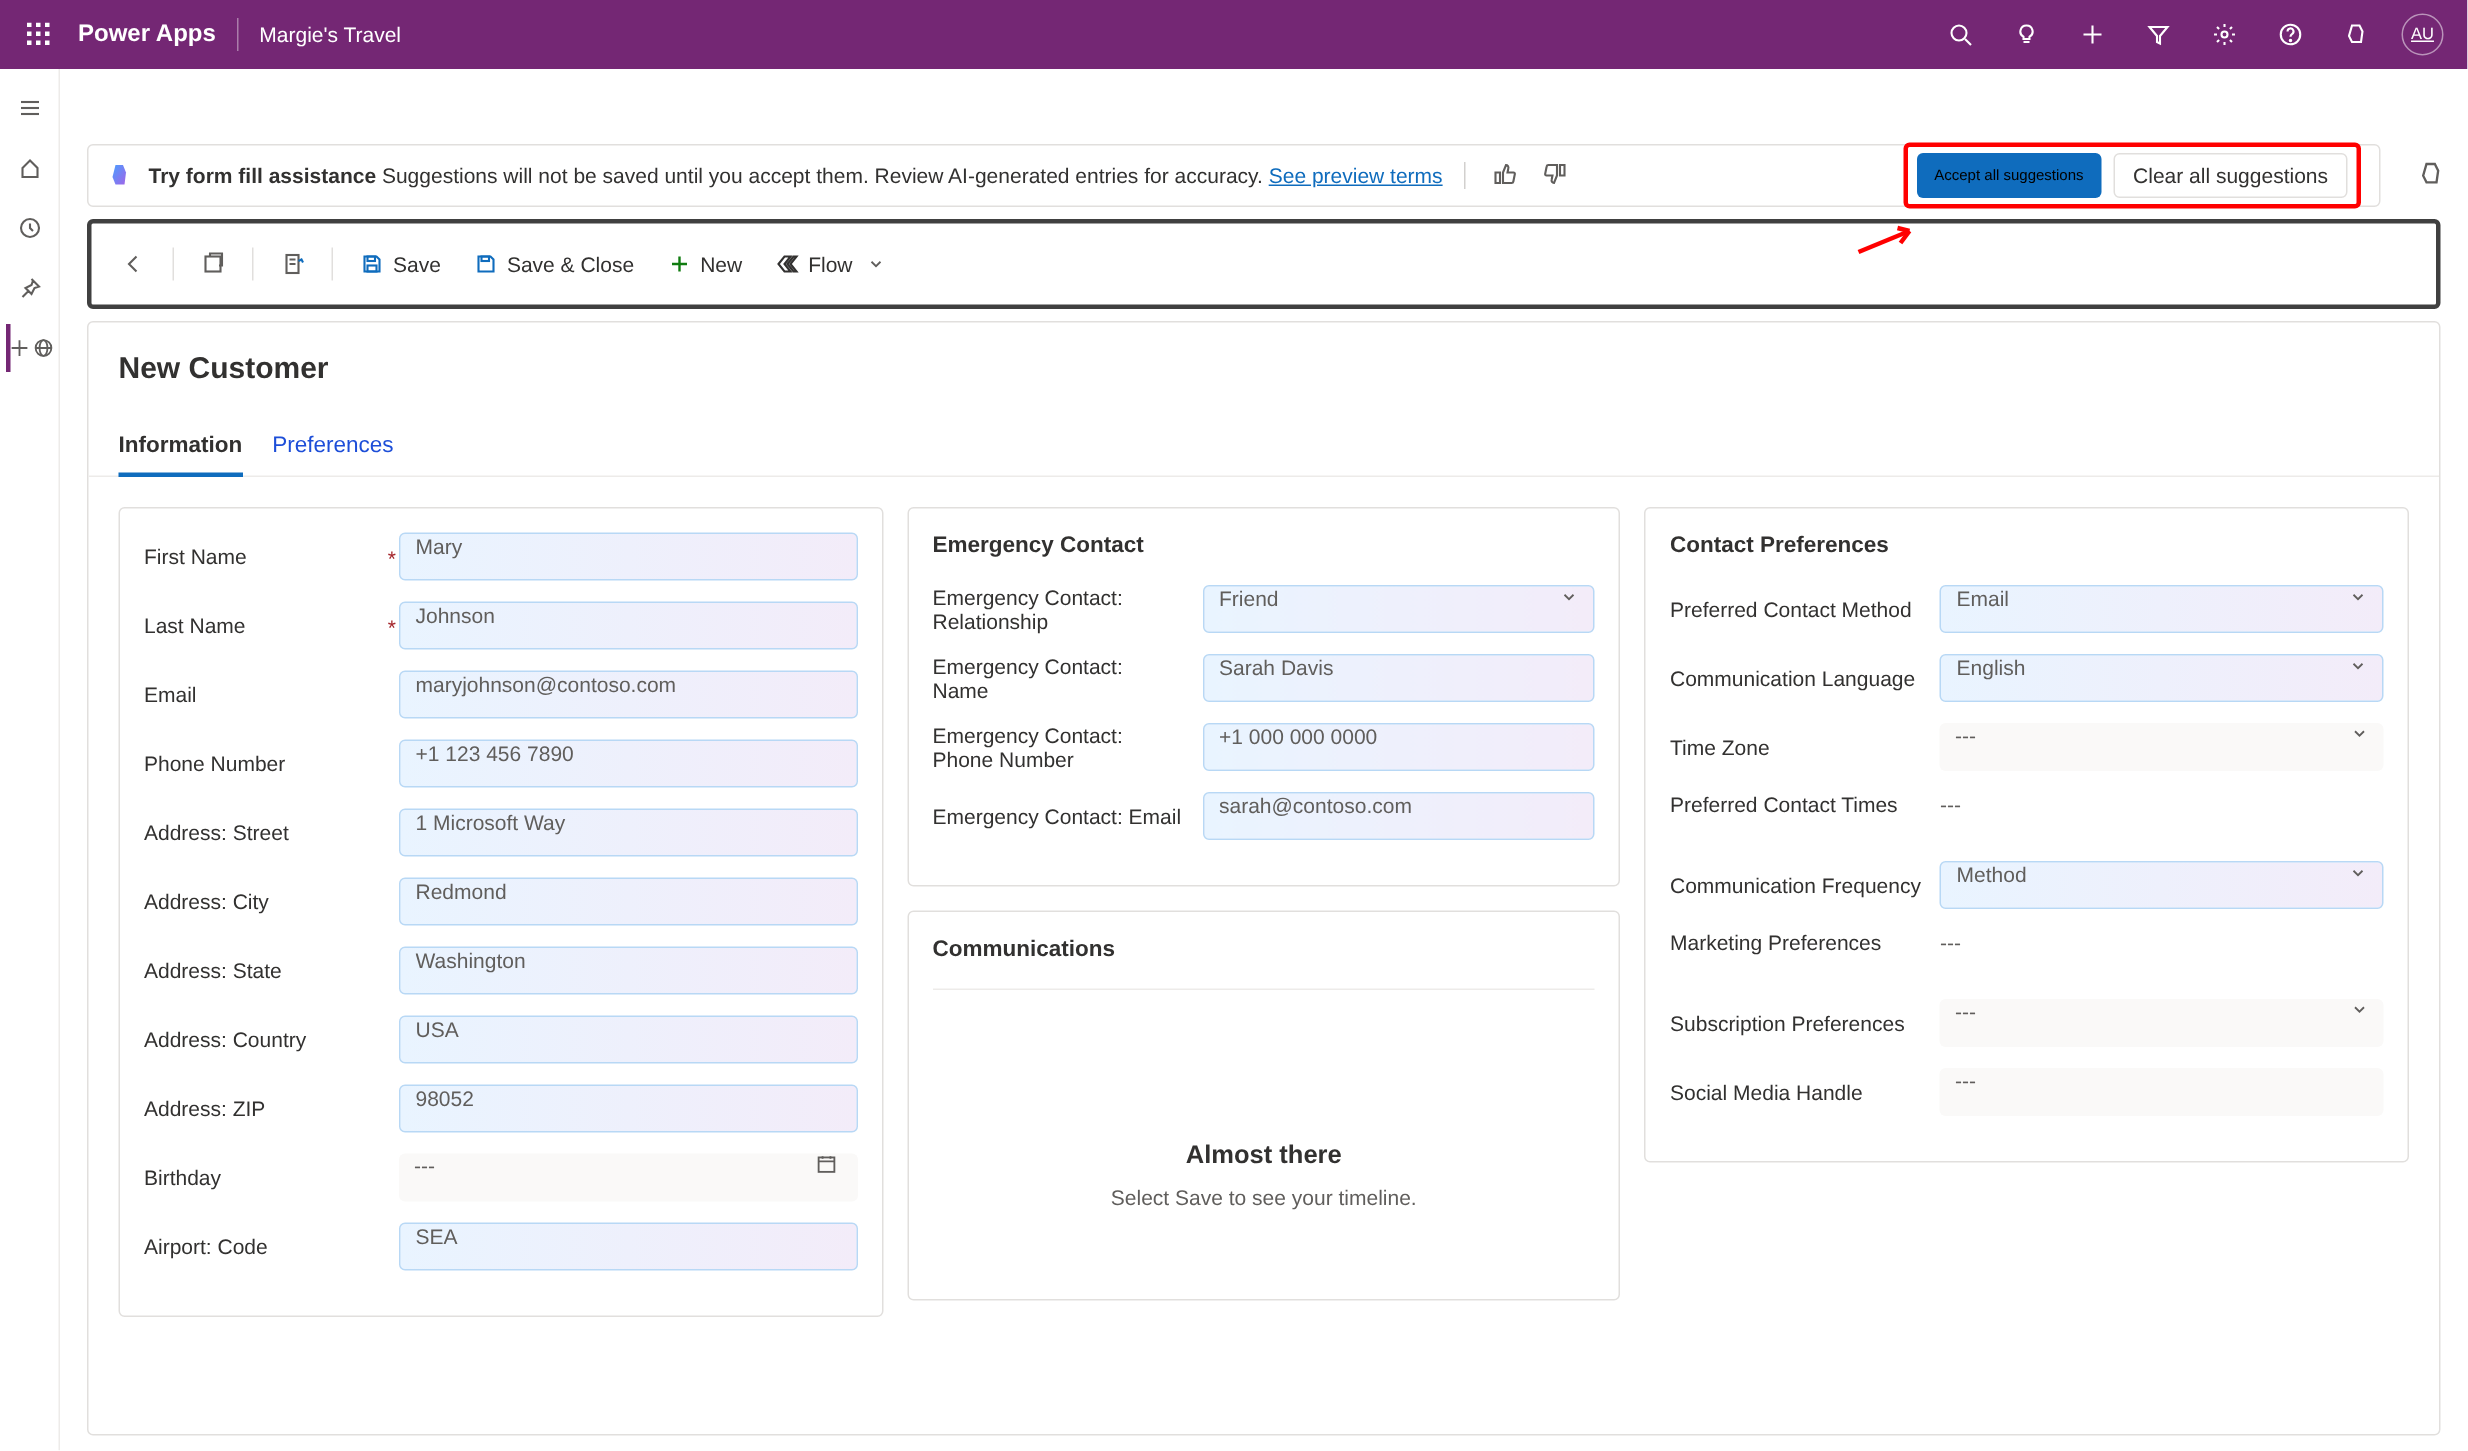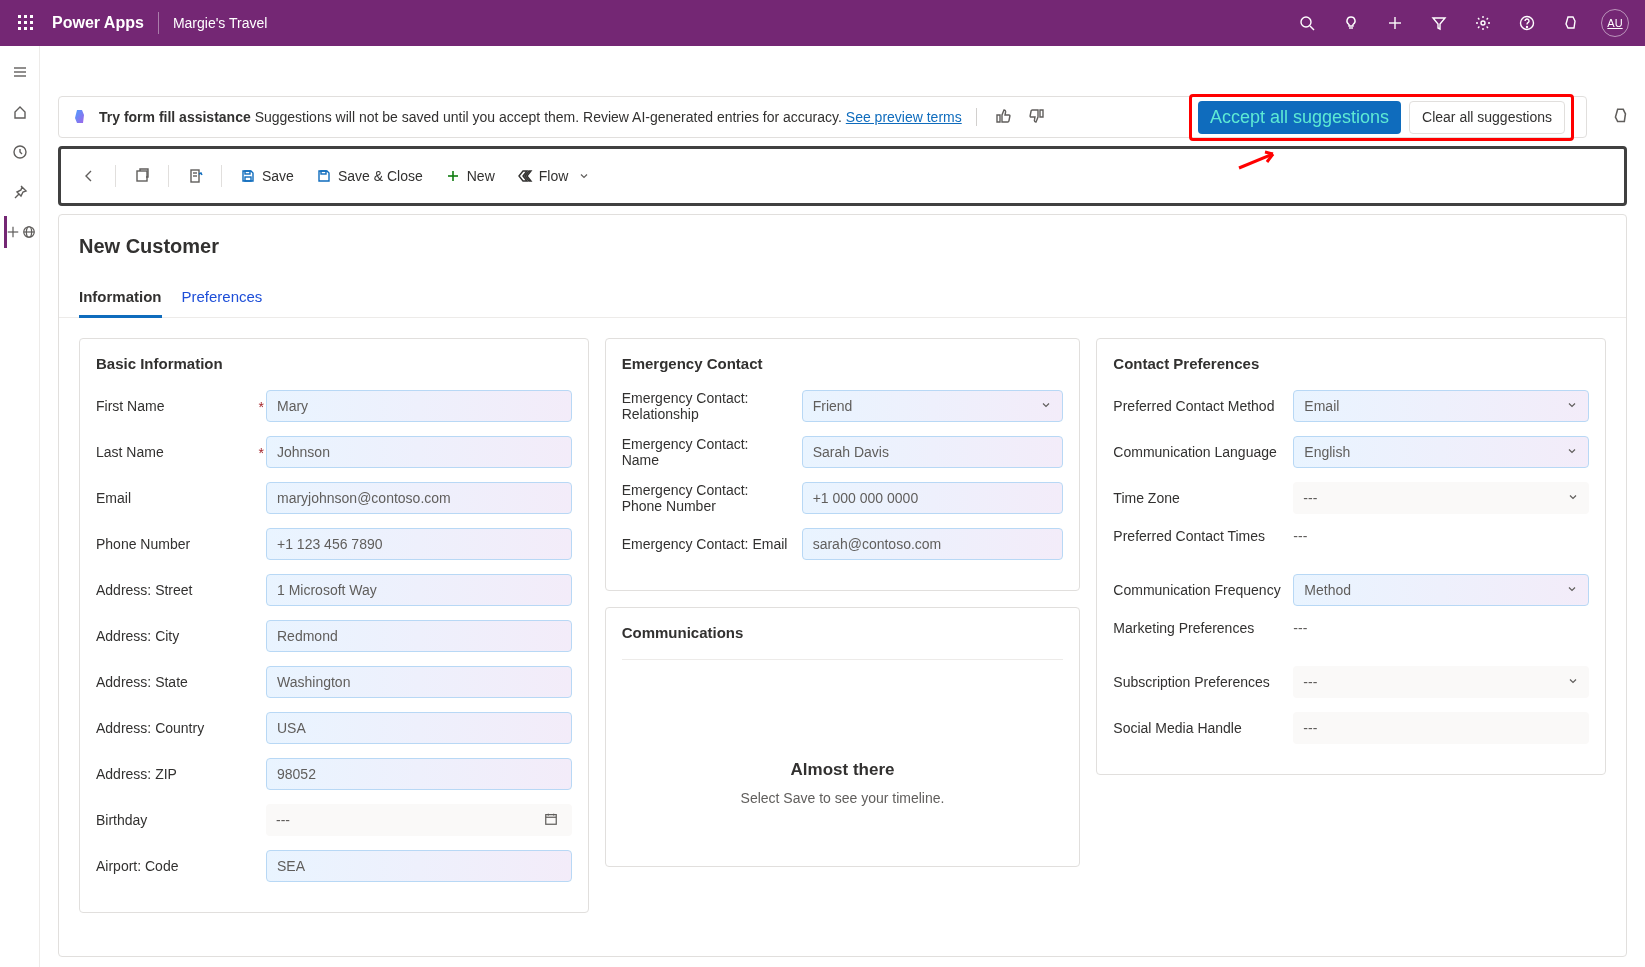--- a/index.html
+++ b/index.html
@@ -29,21 +29,21 @@
 .content-col { flex: 1; display: flex; flex-direction: column; overflow: hidden; position: relative; margin-top: 40px; }
 
 
 .notif-bar { height: 42px; background: #fff; border: 1px solid #e1dfdd; border-radius: 4px; margin: 10px 58px 8px 18px; display: flex; align-items: center; padding: 0 12px; gap: 10px; position: relative; }
 .notif-icon { width: 18px; height: 18px; flex-shrink: 0; }
 .notif-text { font-size: 14px; color: #323130; }
 .notif-link { color: #0f6cbd; text-decoration: underline; cursor: pointer; }
 .notif-divider { width: 1px; height: 18px; background: #d2d0ce; margin: 0 4px; }
 .notif-thumb { color: #605e5c; cursor: pointer; padding: 2px 4px; }
 .notif-spacer { flex: 1; }
-.btn-primary { background: #0f6cbd; color: #5eead4; border: none; border-radius: 4px; padding: 6px 12px; font-size: 18px; cursor: pointer; }
+.btn-primary { background: #0f6cbd; color: #000000; border: none; border-radius: 4px; padding: 6px 12px; font-size: 10px; cursor: pointer; }
 .btn-secondary { background: #fff; color: #323130; border: 1px solid #e1dfdd; border-radius: 4px; padding: 6px 12px; font-size: 14px; cursor: pointer; }
 .red-highlight { border: 3px solid #ff0000; border-radius: 4px; padding: 4px 6px; display: flex; gap: 8px; }
 
 
 .red-arrow { position: absolute; top: 64px; left: calc(100% - 408px); width: 40px; height: 20px; }
 
 
 .copilot-side { position: absolute; right: 14px; top: 20px; color: #605e5c; cursor: pointer; }
 
 
@@ -64,21 +64,21 @@
 .form-scroll::-webkit-scrollbar { width: 14px; }
 .form-scroll::-webkit-scrollbar-thumb { background: #c8c6c4; border-radius: 7px; border: 3px solid #fff; }
 .form-scroll::-webkit-scrollbar-track { background: #fff; }
 
 .cards-row { display: flex; gap: 16px; align-items: flex-start; }
 .card { flex: 1; border: 1px solid #e1dfdd; border-radius: 4px; padding: 16px; min-width: 0; }
 .card-title { font-size: 15px; font-weight: 600; margin-bottom: 18px; }
 .field-row { display: flex; align-items: center; margin-bottom: 14px; min-height: 32px; }
 .field-label { width: 170px; font-size: 14px; color: #323130; flex-shrink: 0; position: relative; padding-right: 12px; }
 .field-label.required::after { content: "*"; color: #a4262c; position: absolute; right: 2px; top: 1px; }
-.field-input { flex: 1; height: 32px; border: 1px solid #d2d0ce; border-radius: 4px; padding: 0 10px; font-size: 14px; background: #fff; color: #323130; position: relative; display: flex; align-items: center; }
+.field-input { flex: 1; height: 32px; border: 1px solid #d2d0ce; border-radius: 4px; padding: 0 10px; font-size: 14px; background: #fff; color: #323130; position: relative; display: flex; }
 .field-input.suggested { background: linear-gradient(to right, #e9f4ff 0%, #f3ecf9 100%); border-color: #b8d8f5; color: #605e5c; }
 .field-input.empty-dash { color: #605e5c; border: none; background: #faf9f8; }
 .field-dropdown { position: relative; }
 .dropdown-chev { color: #605e5c; }
 .input-caret-icon { color: #605e5c; padding-right: 4px; }
 .input-text { flex: 1; overflow: hidden; text-overflow: ellipsis; white-space: nowrap; }
 .plain-value { font-size: 14px; color: #323130; padding-left: 0; }
 .empty-dash-plain { color: #605e5c; }
 
 .comm-card { margin-top: 16px; padding-bottom: 60px; }
@@ -295,21 +295,20 @@
       <div class="page-title">New Customer</div>
       <div class="tabs">
         <div class="tab active">Information</div>
         <div class="tab">Preferences</div>
       </div>
 
       <div class="form-scroll">
         <div class="cards-row">
 
           <div class="card">
-            <div class="card-title">Basic Information</div>
 
             <div class="field-row">
               <div class="field-label required">First Name</div>
               <div class="field-input suggested">
                   <span class="input-text">Mary</span>
                 </div>
             </div>
             <div class="field-row">
               <div class="field-label required">Last Name</div>
               <div class="field-input suggested">

